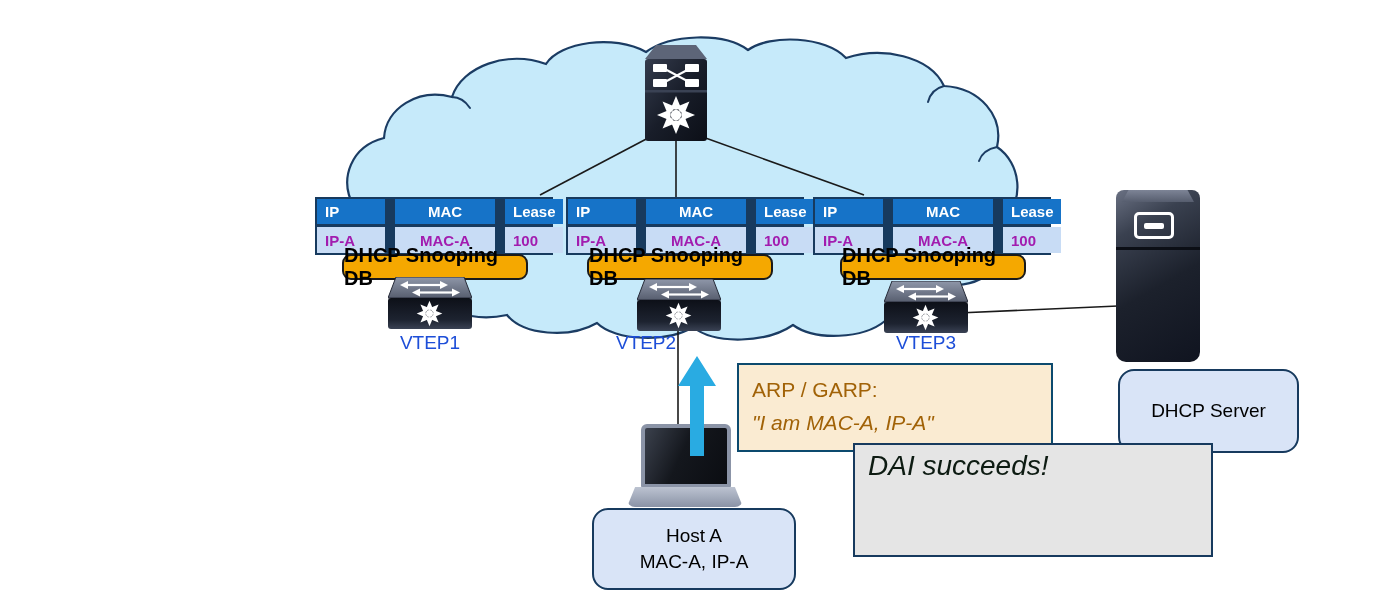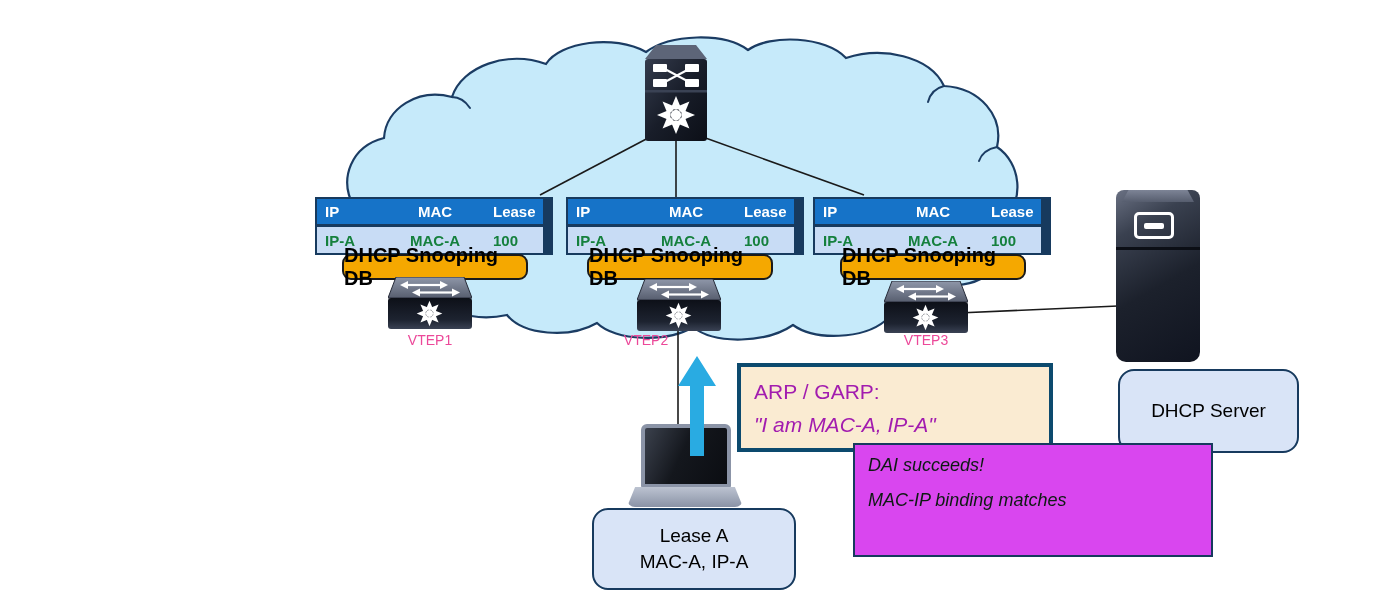--- a/index.html
+++ b/index.html
@@ -3,36 +3,36 @@
 <meta charset="utf-8">
 <style>
   html,body{margin:0;padding:0;background:#fff;}
   .stage{position:relative;width:1391px;height:604px;background:#fff;overflow:hidden;
          font-family:"Liberation Sans",sans-serif;color:#000;}
   svg.layer{position:absolute;left:0;top:0;pointer-events:none;}
 
   
   .snoop{position:absolute;top:197px;width:234px;display:grid;
          grid-template-columns:68px 100px 58px;grid-template-rows:25px 26px;
-         gap:3px 0;background:#173A5E;border:2px solid #173A5E;}
+         gap:3px 10px;background:#173A5E;border:2px solid #173A5E;}
   .cell{display:flex;align-items:center;font-size:15px;}
   .cell.head{background:#1673C8;color:#fff;font-weight:700;}
-  .cell.row{background:#C8DCF5;color:#15803d;font-weight:600;}
+  .cell.row{background:#C8DCF5;color:#a21caf;font-weight:600;}
   .cell.left{padding-left:8px;}
   .cell.center{justify-content:center;}
 
   .snoop-label{position:absolute;top:254px;width:186px;height:26px;background:#F5A800;
          border:2px solid #1a1a1a;border-radius:9px;display:flex;align-items:center;
          justify-content:center;font-size:20px;font-weight:700;color:#000;box-sizing:border-box;}
 
   
   .spine{position:absolute;left:645px;top:45px;width:62px;height:96px;}
   .vtep{position:absolute;width:84px;height:52px;}
   .vtep-label{position:absolute;top:332px;width:100px;text-align:center;
-              font-size:14px;font-weight:500;color:#ec4899;}
+              font-size:19px;font-weight:500;color:#1d4ed8;}
 
   .server-body{position:absolute;left:1116px;top:190px;width:84px;height:172px;
          border-radius:8px 8px 10px 10px;
          background:linear-gradient(150deg,#6a7183 0%,#3a4150 22%,#1c212c 55%,#101420 100%);}
   .server-topface{position:absolute;left:1122px;top:190px;width:72px;height:12px;
          background:linear-gradient(#7d8496,#565d6e);
          clip-path:polygon(9% 0,91% 0,100% 100%,0 100%);}
   .server-emblem{position:absolute;left:1134px;top:212px;width:40px;height:27px;
          border:3px solid #fff;border-radius:5px;box-sizing:border-box;}
   .server-emblem-bar{position:absolute;left:1144px;top:223px;width:20px;height:6px;
@@ -47,26 +47,26 @@
          clip-path:polygon(7% 0,93% 0,100% 100%,0 100%);border-radius:2px 2px 8px 8px;}
 
   
   .node-box{position:absolute;background:#D9E4F7;border:2px solid #173A5E;border-radius:16px;
          display:flex;flex-direction:column;align-items:center;justify-content:center;
          font-size:19px;line-height:26px;color:#000;box-sizing:border-box;}
   .host-box{left:592px;top:508px;width:204px;height:82px;}
   .server-box{left:1070px;top:369px;width:181px;height:84px;margin-left:48px;}
 
   .arp-box{position:absolute;left:737px;top:363px;width:316px;height:89px;background:#FAEBD2;
-         border:4px solid #0c4a6e;box-sizing:border-box;padding:8px 0 0 13px;
-         font-size:21px;line-height:33px;color:#a21caf;}
+         border:2px solid #0c4a6e;box-sizing:border-box;padding:8px 0 0 13px;
+         font-size:21px;line-height:33px;color:#a16207;}
   .arp-box .quoted{font-style:italic;}
-  .dai-box{position:absolute;left:853px;top:443px;width:360px;height:114px;background:#d946ef;
+  .dai-box{position:absolute;left:853px;top:443px;width:360px;height:114px;background:#e5e5e5;
          border:2px solid #173A5E;box-sizing:border-box;padding:3px 0 0 13px;
-         font-size:18px;line-height:35px;font-style:italic;color:#0d1b12;}
+         font-size:28px;line-height:35px;font-style:italic;color:#0d1b12;}
 </style>
 </head>
 <body>
 
 <div class="stage">
 
   <svg class="layer" width="1391" height="604">
     <defs>
       <symbol id="nexstar" viewBox="0 0 40 40">
         <g fill="#fff">
@@ -233,21 +233,20 @@
     <div>ARP / GARP:</div>
     <div class="quoted">"I am MAC-A, IP-A"</div>
   </div>
 
   <div class="node-box server-box">
     <div>DHCP Server</div>
   </div>
 
   <div class="dai-box">
     <div>DAI succeeds!</div>
-    <div>MAC-IP binding matches</div>
   </div>
 
   <div class="node-box host-box">
-    <div>Lease A</div>
+    <div>Host A</div>
     <div>MAC-A, IP-A</div>
   </div>
 
 </div>
 
 </body></html>

